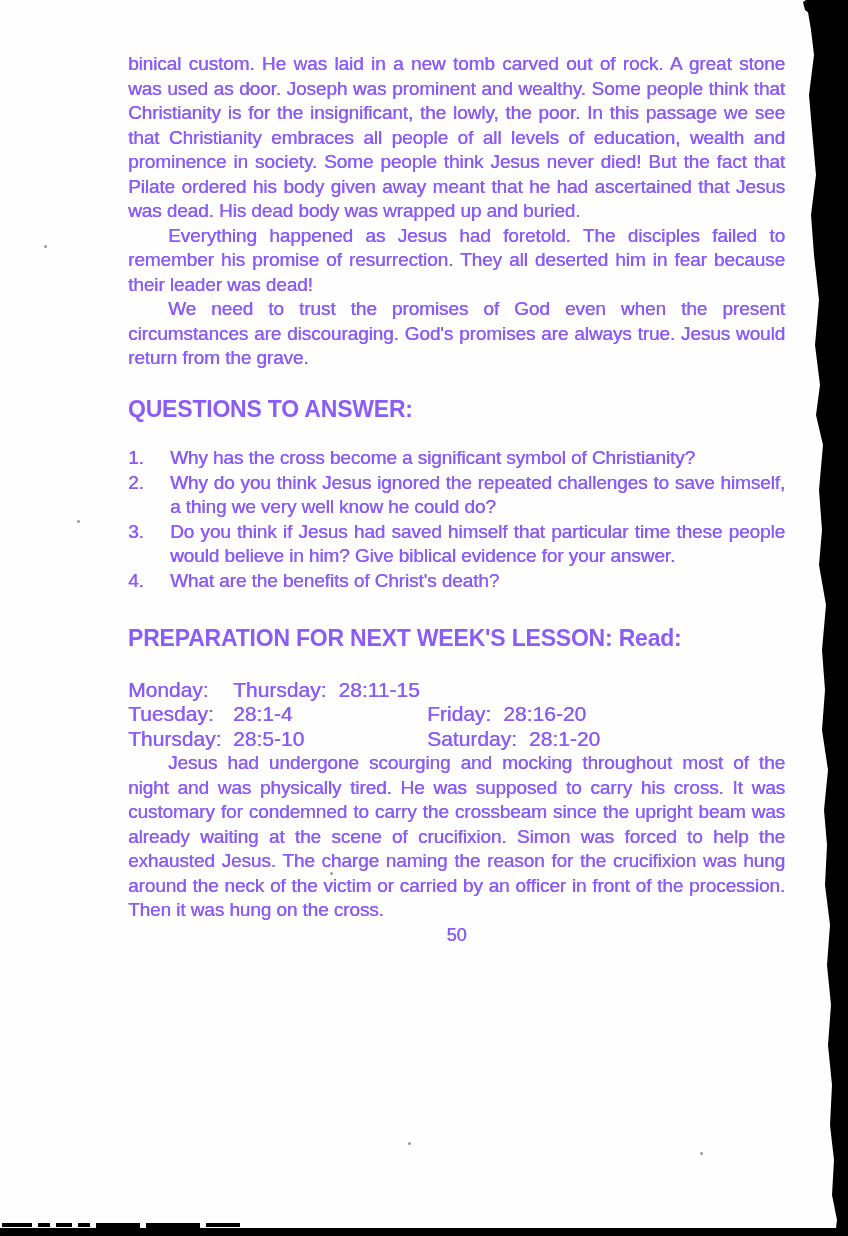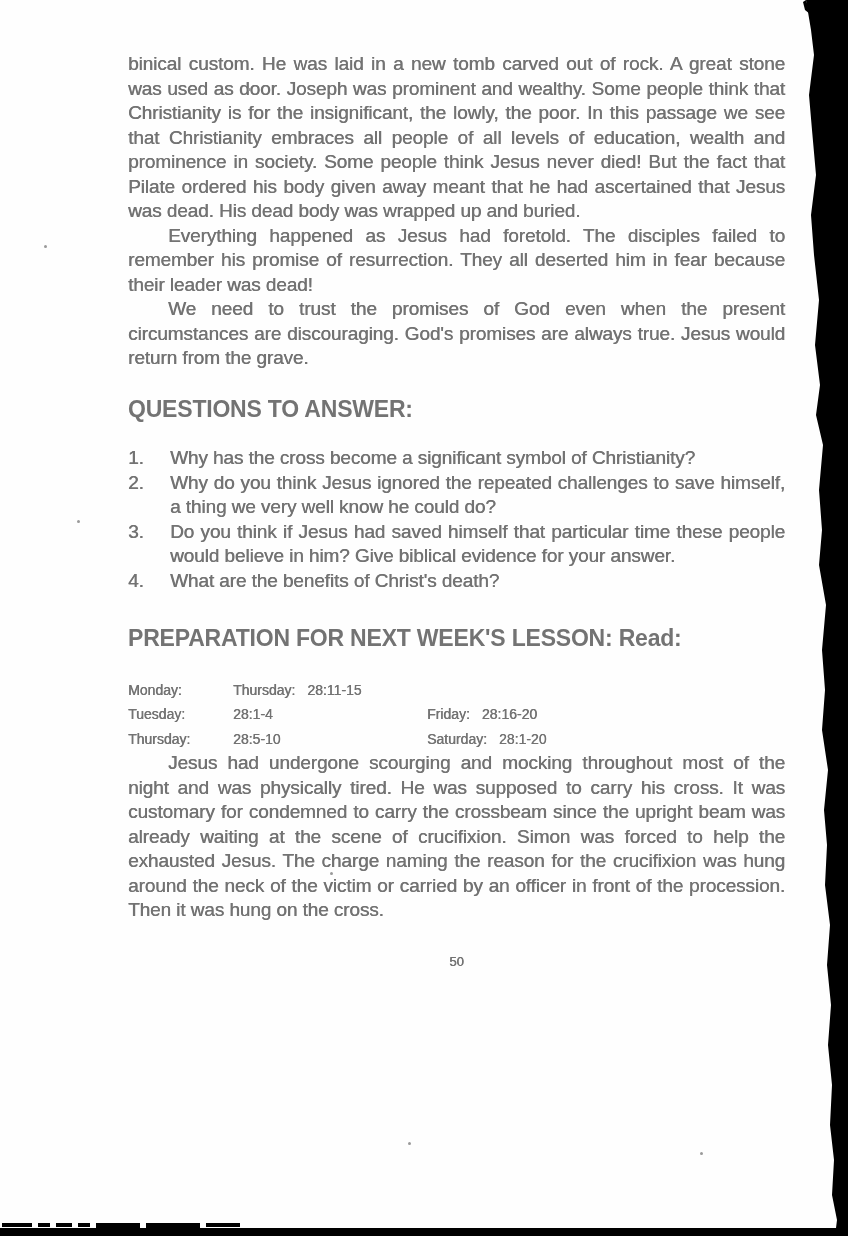--- a/index.html
+++ b/index.html
@@ -7,21 +7,21 @@
     padding: 0;
     background: #ffffff;
   }
   .page {
     position: relative;
     width: 848px;
     height: 1236px;
     background: #fefefe;
     overflow: hidden;
     font-family: "Liberation Sans", sans-serif;
-    color: #737373;
+    color: #8b5cf6;
   }
   .content {
     position: absolute;
     left: 128px;
     top: 0;
     width: 657px;
     padding-top: 52px;
   }
   .body-text {
     margin: 0;
@@ -71,32 +71,31 @@
     line-height: 24.5px;
     text-align: justify;
     letter-spacing: -0.1px;
     text-shadow: 0.4px 0 0 currentColor;
   }
   .schedule {
     margin: 0;
   }
   .schedule-row {
     display: flex;
-    font-size: 14px;
+    font-size: 21px;
     line-height: 24.5px;
     text-shadow: 0.4px 0 0 currentColor;
   }
   .col-day     { flex: 0 0 105px; }
   .col-reading { flex: 0 0 194px; }
   .col-day2    { flex: 0 0 auto; margin-right: 12px; }
   .col-reading2{ flex: 0 0 auto; }
   .page-number {
-    margin-top: 27px;
     text-align: center;
-    font-size: 13px;
+    font-size: 18px;
     line-height: 24.5px;
     text-shadow: 0.4px 0 0 currentColor;
   }
   .scan-edge-right {
     position: absolute;
     top: 0;
     left: 0;
     width: 848px;
     height: 1236px;
     pointer-events: none;

